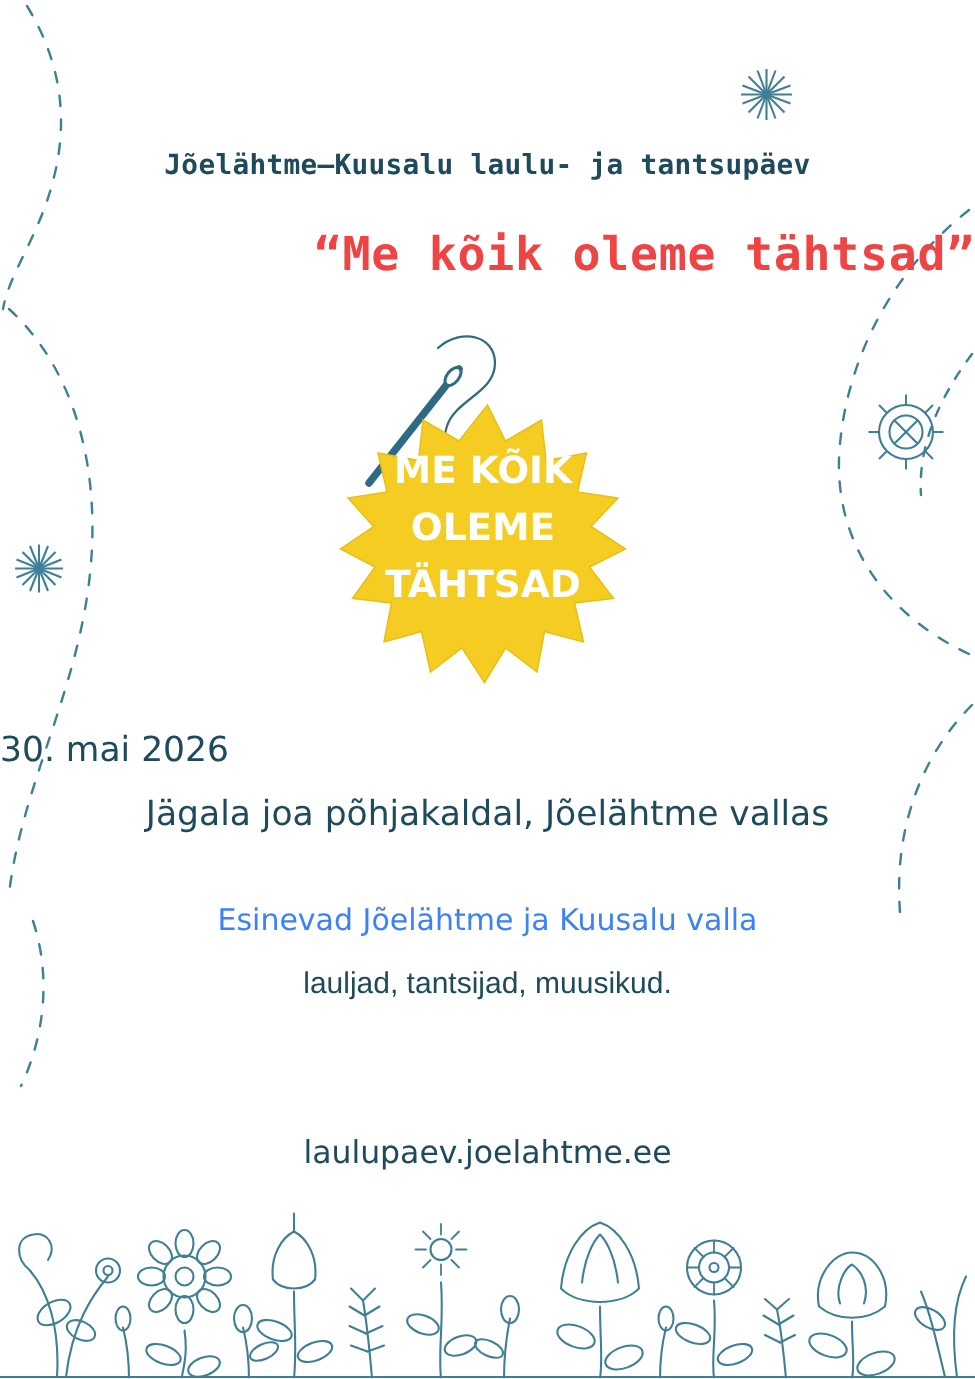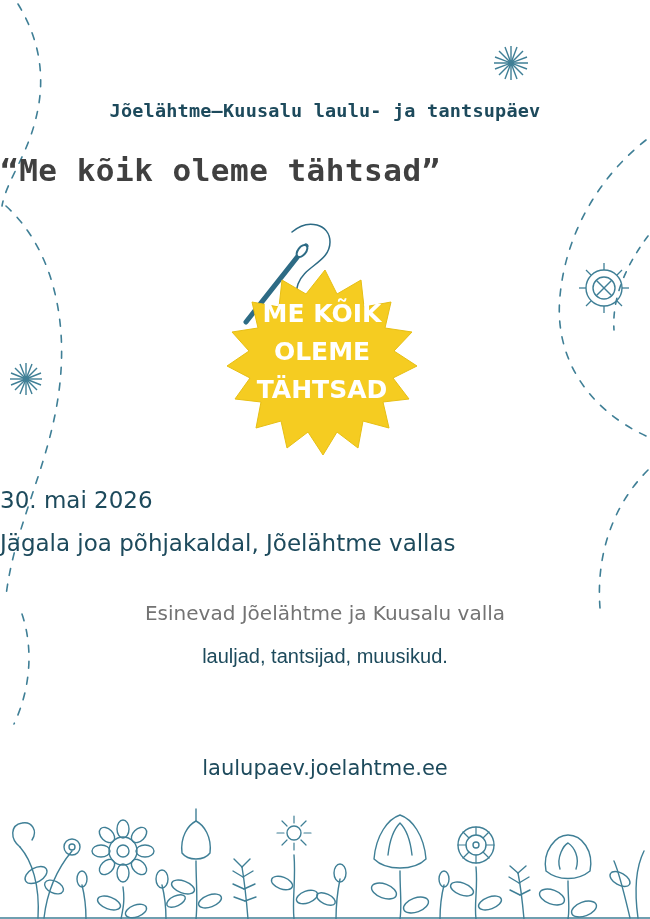--- a/index.html
+++ b/index.html
@@ -46,25 +46,25 @@
     font-size: 18.5px;
     letter-spacing: 0.2px;
     color: #1d4a5c;
     font-weight: 700;
   }
   .headline {
     position: absolute;
     left: 0;
     top: 152px;
     width: 650px;
-    text-align: left;
+    text-align: right;
     font-family: "DejaVu Sans Mono", monospace;
     font-size: 31px;
     letter-spacing: 0.5px;
-    color: #404040;
+    color: #ef4444;
     font-weight: 700;
   }
   .emblem {
     position: absolute;
     left: 180px;
     top: 210px;
     width: 290px;
     height: 255px;
   }
   .emblem svg { display: block; }
@@ -76,34 +76,34 @@
     text-align: left;
     font-family: "DejaVu Sans", sans-serif;
     font-size: 23px;
     color: #1d4a5c;
   }
   .place {
     position: absolute;
     left: 0;
     top: 530px;
     width: 650px;
-    text-align: left;
+    text-align: center;
     font-family: "DejaVu Sans", sans-serif;
     font-size: 23px;
     color: #1d4a5c;
   }
   .perf1 {
     position: absolute;
     left: 0;
     top: 601px;
     width: 650px;
     text-align: center;
     font-family: "DejaVu Sans", sans-serif;
     font-size: 20px;
-    color: #737373;
+    color: #3b82f6;
   }
   .perf2 {
     position: absolute;
     left: 0;
     top: 645px;
     width: 650px;
     text-align: center;
     font-family: Liberation Sans, sans-serif;
     font-size: 20px;
     color: #1d4a5c;

